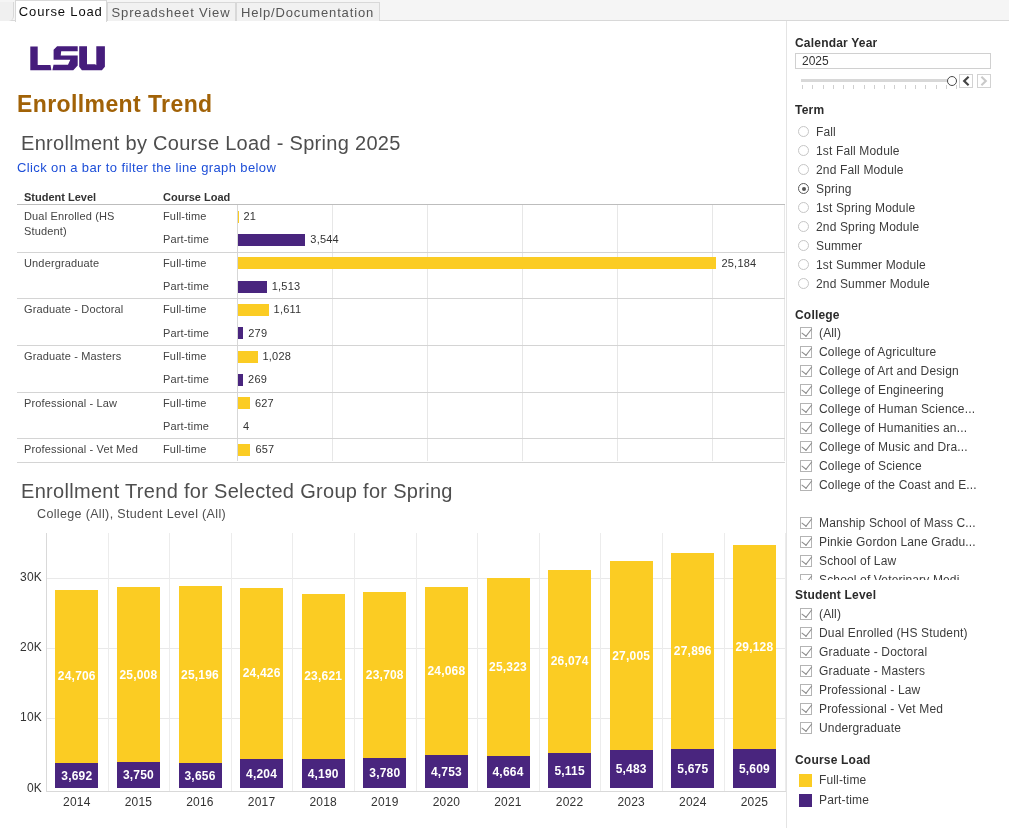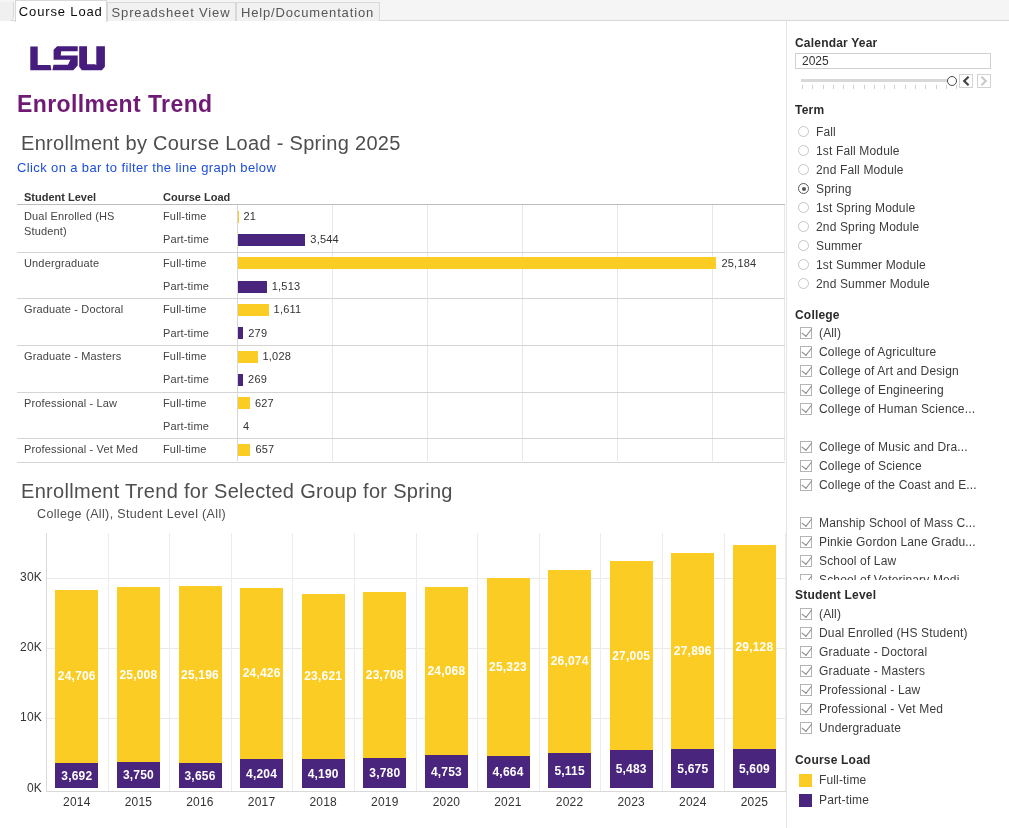--- a/index.html
+++ b/index.html
@@ -8,21 +8,21 @@
 .abs { position:absolute; }
 
 
 #tabbar { position:absolute; left:0; top:0; width:1009px; height:21px; background:#f5f5f5; border-bottom:1px solid #d8d8d8; }
 #tab-notch { position:absolute; left:0; top:2px; width:14px; height:19px; background:#f0f0f0; border-right:1px solid #d8d8d8; border-radius:0 0 5px 0; }
 .tab { position:absolute; top:2px; height:19px; background:#f1f1f1; border:1px solid #d8d8d8; border-bottom:none; color:#565656; font-size:13px; letter-spacing:0.85px; text-align:center; line-height:19px; white-space:nowrap; }
 .tab.active { top:0; height:22px; background:#fff; color:#0d0d0d; line-height:21px; }
 
 
 #logo { position:absolute; left:30px; top:46px; width:75px; height:25px; }
-#page-title { position:absolute; left:17px; top:90.5px; font-size:23px; font-weight:bold; color:#701a75; letter-spacing:0.4px; }
+#page-title { position:absolute; left:17px; top:90.5px; font-size:23px; font-weight:bold; color:#a16207; letter-spacing:0.4px; }
 #s1-title { position:absolute; left:21px; top:131.5px; font-size:20px; color:#4e4e4e; letter-spacing:0.3px; }
 #s1-caption { position:absolute; left:17px; top:160px; width:768px; text-align:left; font-size:13px; color:#1d4ed8; letter-spacing:0.38px; }
 #s2-title { position:absolute; left:21px; top:479.5px; font-size:20px; color:#4e4e4e; letter-spacing:0.3px; }
 #s2-subtitle { position:absolute; left:37px; top:507px; font-size:12.5px; color:#4e4e4e; letter-spacing:0.35px; }
 
 
 #tablechart { position:absolute; left:17px; top:190px; width:768px; height:271px; font-size:11px; }
 #tablechart .hdr { position:absolute; top:1px; font-weight:bold; color:#333; }
 #tablechart .hdrline { position:absolute; left:0; top:14px; width:768px; height:1px; background:#bdbdbd; }
 #tc-rows { position:absolute; left:0; top:15px; width:768px; height:256px; }
@@ -325,20 +325,24 @@
       <div class="lab">College of Art and Design</div>
     </div>
     <div class="sb-item" style="top: 57.5px; width: 214px;">
       <div class="checkbox"></div>
       <div class="lab">College of Engineering</div>
     </div>
     <div class="sb-item" style="top: 76.5px; width: 214px;">
       <div class="checkbox"></div>
       <div class="lab">College of Human Science...</div>
     </div>
+    <div class="sb-item" style="top: 95.5px; width: 214px;">
+      <div class="checkbox"></div>
+      <div class="lab">College of Humanities an...</div>
+    </div>
     <div class="sb-item" style="top: 114.5px; width: 214px;">
       <div class="checkbox"></div>
       <div class="lab">College of Music and Dra...</div>
     </div>
     <div class="sb-item" style="top: 133.5px; width: 214px;">
       <div class="checkbox"></div>
       <div class="lab">College of Science</div>
     </div>
     <div class="sb-item" style="top: 152.5px; width: 214px;">
       <div class="checkbox"></div>

